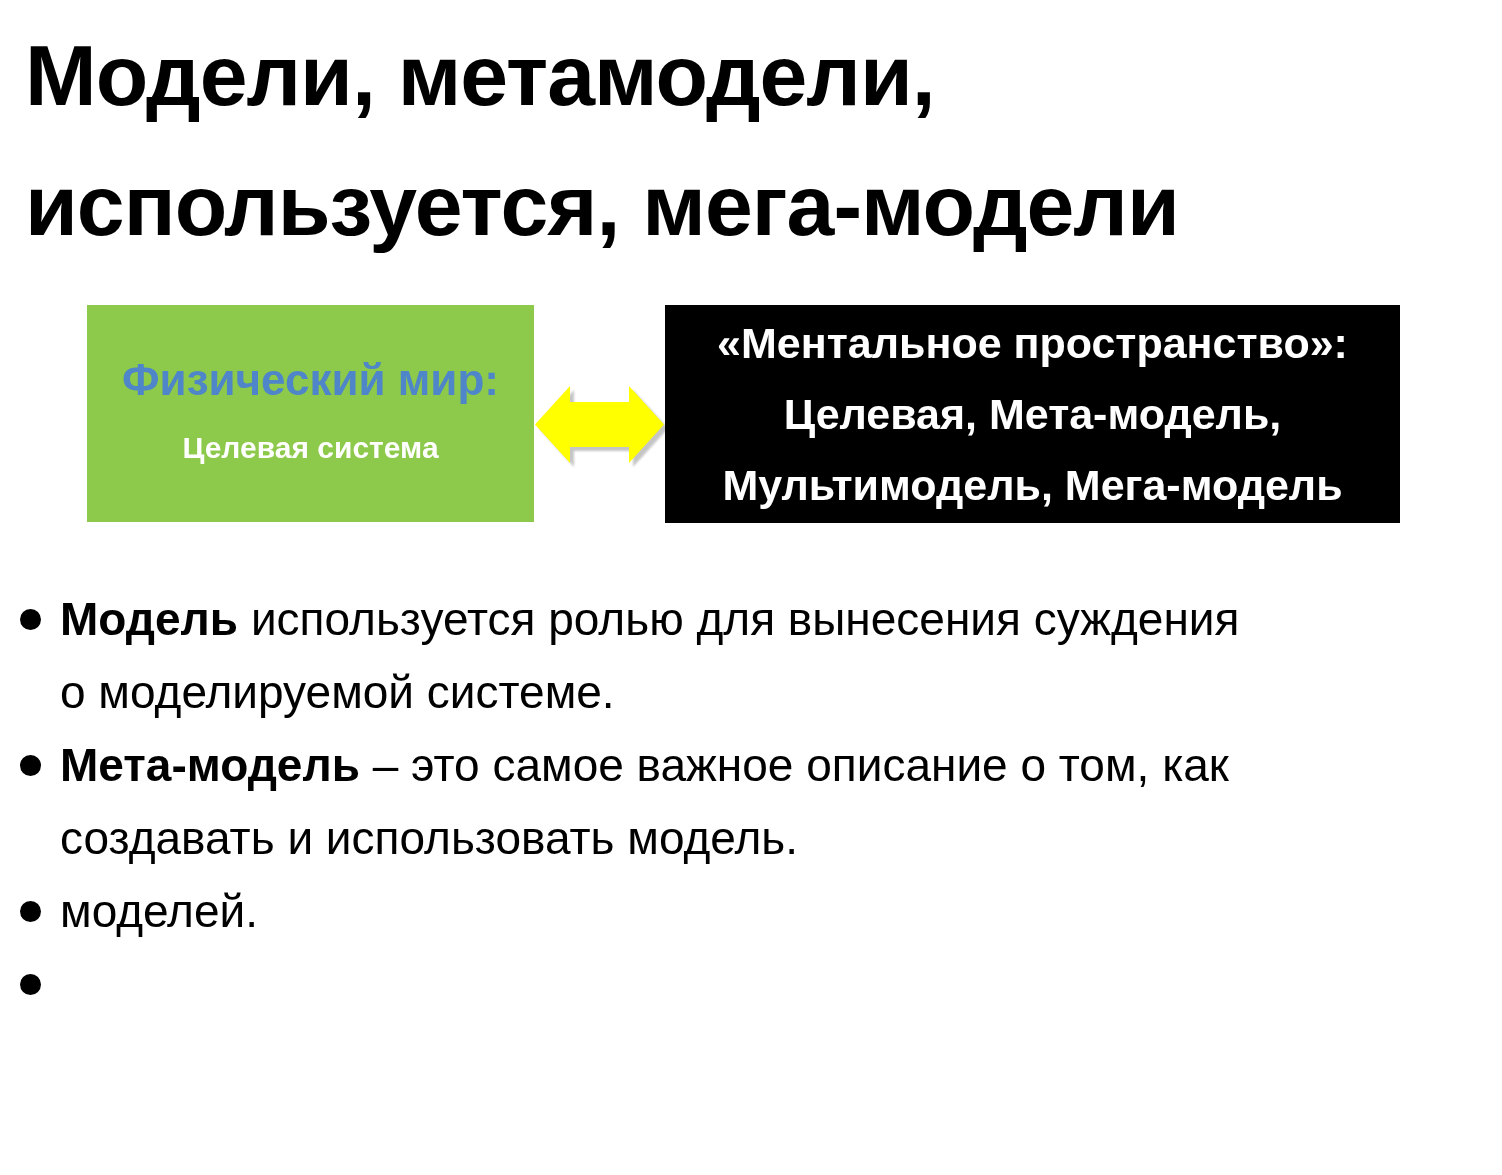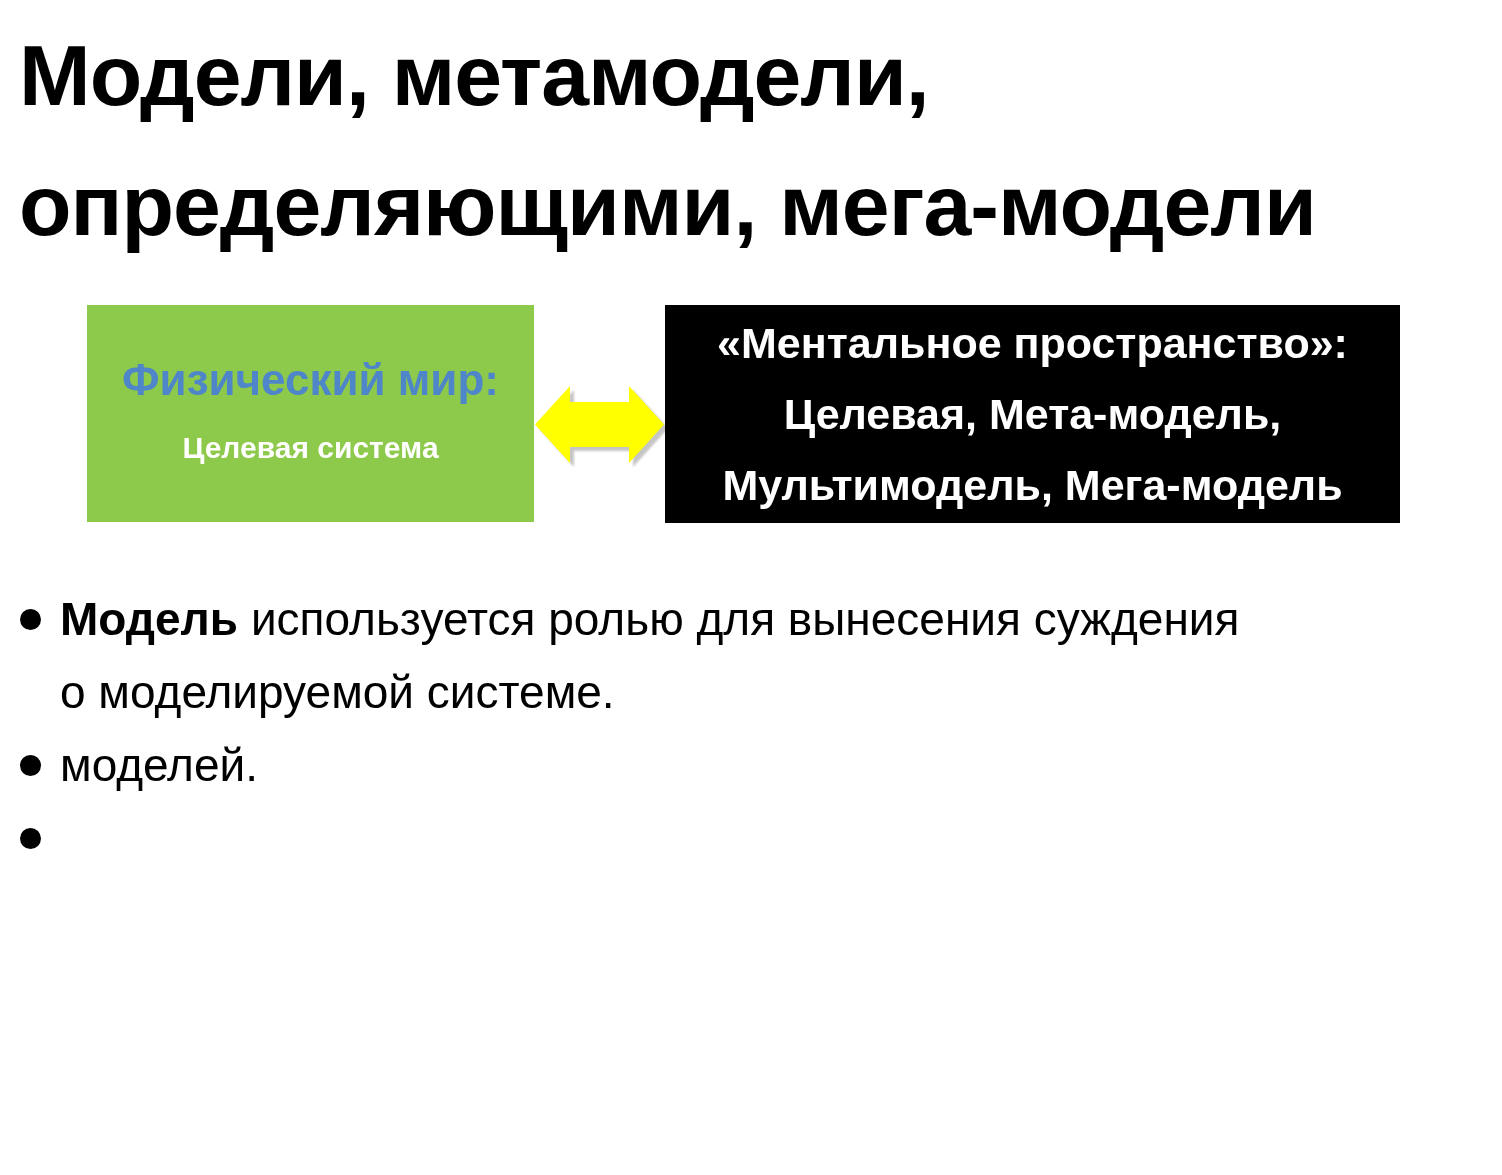--- a/index.html
+++ b/index.html
@@ -9,21 +9,21 @@
     width: 1502px;
     height: 1175px;
     font-family: "Liberation Sans", sans-serif;
     color: var(--text, #000000);
     overflow: hidden;
   }
 
   
   .slide-title {
     position: absolute;
-    left: 19px;
+    left: 25px;
     top: 10px;
     font-size: 86px;
     font-weight: 800;
     line-height: 130px;
     letter-spacing: -1px;
     color: var(--text, #000000);
     white-space: nowrap;
   }
 
   
@@ -94,21 +94,21 @@
     white-space: nowrap;
     color: var(--text, #000000);
   }
   .bullet-term { font-weight: 700; }
 </style>
 </head>
 <body>
 
 <h1 class="slide-title">
   <div>Модели, метамодели,</div>
-  <div>определяющими, мега-модели</div>
+  <div>используется, мега-модели</div>
 </h1>
 
 <div class="diagram">
 
   <div class="physical-box">
     <div class="box-line1">Физический мир:</div>
     <div class="box-line2">Целевая система</div>
   </div>
 
   <div class="arrow-wrap">
@@ -128,20 +128,27 @@
 <ul class="bullet-list">
 
   <li class="bullet-item">
     <span class="bullet-dot"></span>
     <div class="bullet-text">
       <div class="line"><span class="bullet-term">Модель</span> <span>используется ролью для вынесения суждения</span></div>
       <div class="line">о моделируемой системе.</div>
     </div>
   </li>
 
+  <li class="bullet-item">
+    <span class="bullet-dot"></span>
+    <div class="bullet-text">
+      <div class="line"><span class="bullet-term">Мета-модель</span> <span>– это самое важное описание о том, как</span></div>
+      <div class="line">создавать и использовать модель.</div>
+    </div>
+  </li>
 
   <li class="bullet-item">
     <span class="bullet-dot"></span>
     <div class="bullet-text">
       <div class="line">моделей.</div>
     </div>
   </li>
 
   <li class="bullet-item">
     <span class="bullet-dot"></span>

